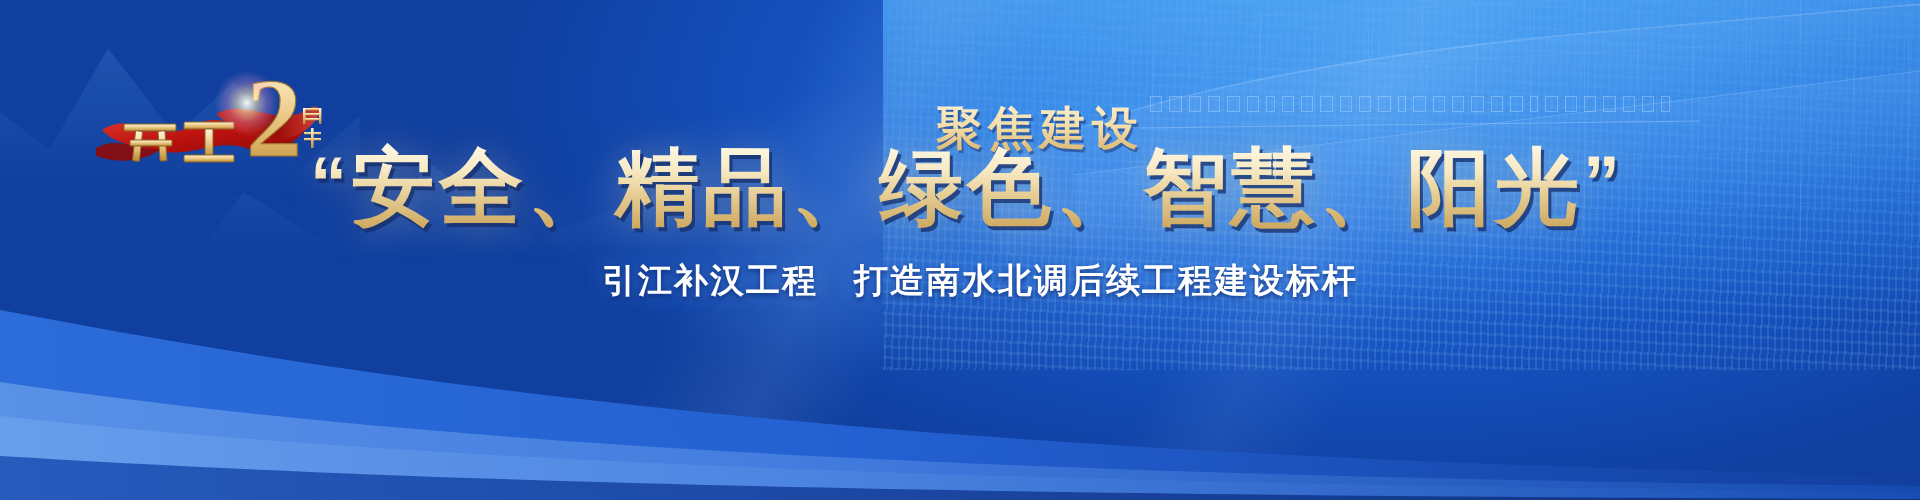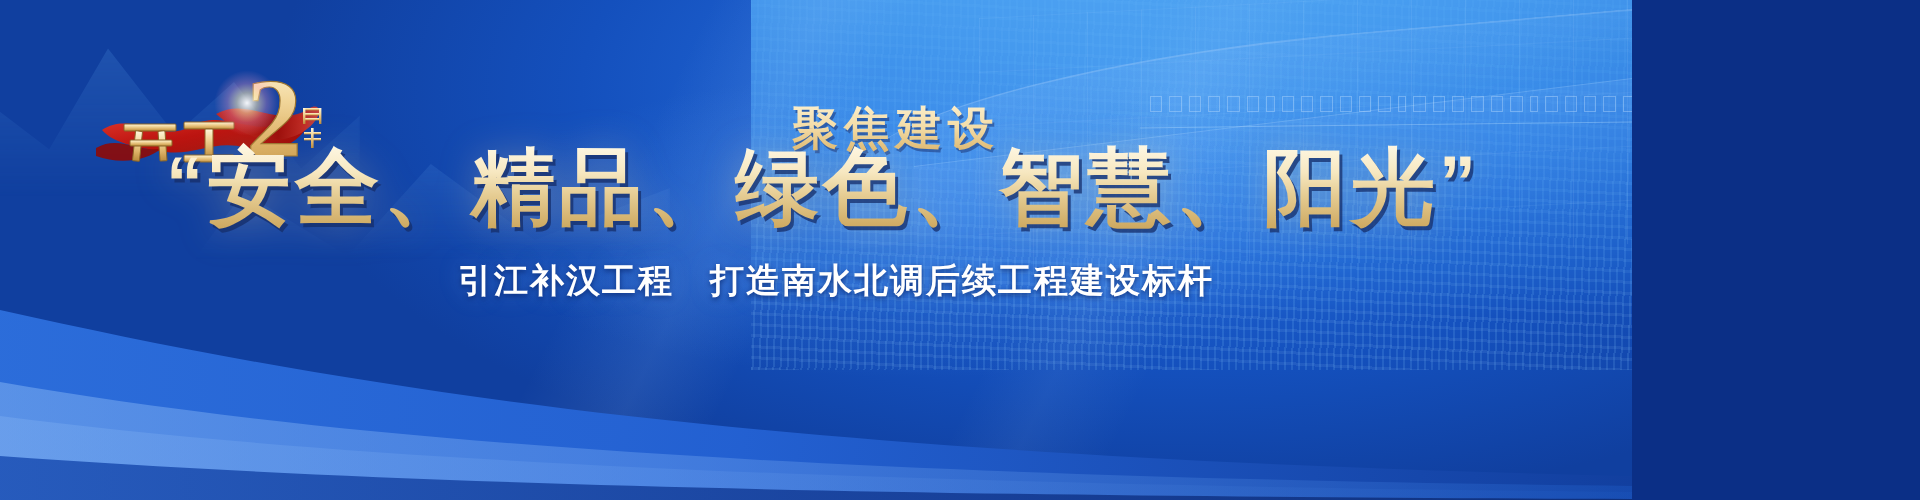--- a/index.html
+++ b/index.html
@@ -2,21 +2,21 @@
 <html><head>
 <meta charset="utf-8">
 <style>
   html, body {
     margin: 0;
     padding: 0;
     background: #0b2f86;
   }
   #banner {
     position: relative;
-    width: 1632px;
+    width: 1920px;
     height: 500px;
     overflow: hidden;
     font-family: "Liberation Sans", "DejaVu Sans", sans-serif;
     background: #1458c8;
   }
 
   
   .bg-base {
     position: absolute; inset: 0;
     background:

